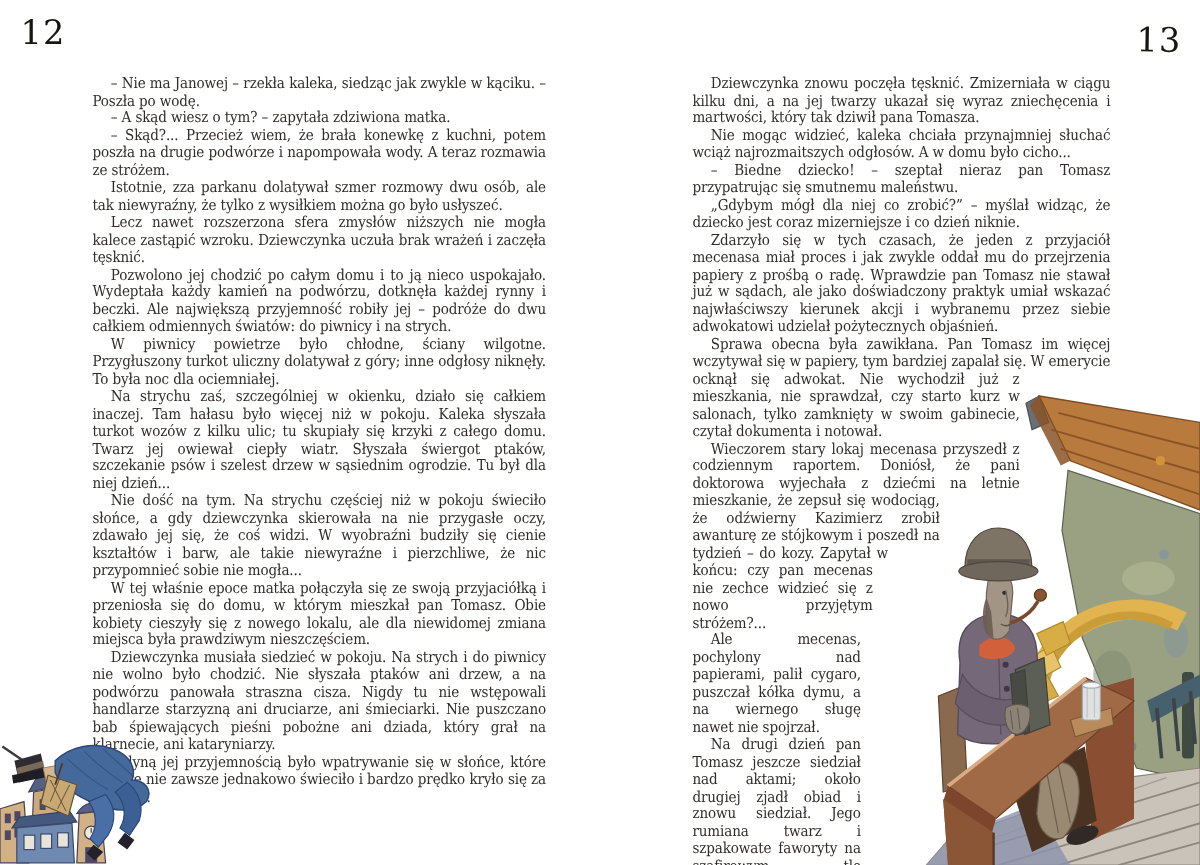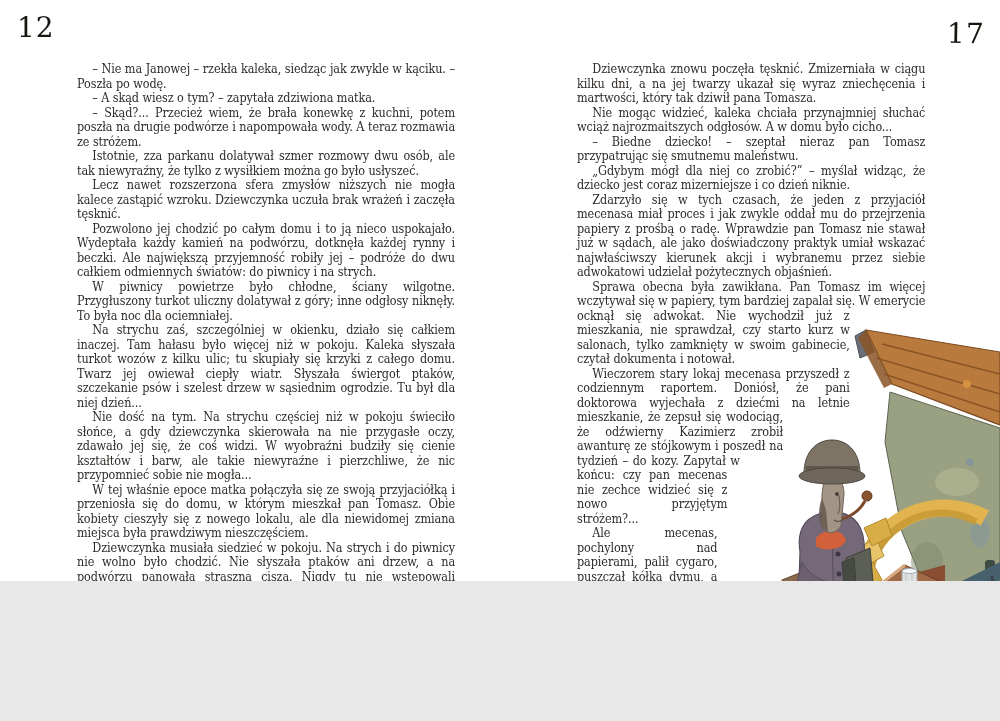--- a/index.html
+++ b/index.html
@@ -1,17 +1,17 @@
 <!DOCTYPE html>
 <html lang="pl"><head>
 <meta charset="utf-8">
 <style>
   html,body{margin:0;padding:0;background:#e8e8e8;}
   .canvas{
-    position:relative;width:1000px;height:581px;background:#ffffff;
+    position:relative;width:1000px;height:721px;background:#ffffff;
     overflow:hidden;margin:0 auto;
     font-family:"DejaVu Serif","Liberation Serif",serif;color:#2f2b28;
   }
   .pagenum{
     position:absolute;font-size:28px;line-height:1;color:#17150f;
     font-family:"DejaVu Serif","Liberation Serif",serif;letter-spacing:1px;
   }
   .pagenum.pn-left{left:17px;top:14px;}
   .pagenum.pn-right{left:947px;top:20px;transform:rotate(1deg);}
   .col{
@@ -27,21 +27,21 @@
   .illu{position:absolute;line-height:0;}
   .illu-left{left:0;top:616px;width:225px;height:105px;}
   .illu-right{left:742px;top:322px;width:258px;height:399px;}
 </style>
 </head>
 <body>
 
 <div class="canvas">
 
   <div class="pagenum pn-left">12</div>
-  <div class="pagenum pn-right">17</div>
+  <div class="pagenum pn-right">13</div>
 
   <div class="col col-left">
     <p>– Nie ma Janowej – rzekła kaleka, siedząc jak zwykle w kąciku. – Poszła po wodę.</p>
     <p>– A skąd wiesz o tym? – zapytała zdziwiona matka.</p>
     <p>– Skąd?... Przecież wiem, że brała konewkę z kuchni, potem poszła na drugie podwórze i napompowała wody. A teraz rozmawia ze stróżem.</p>
     <p>Istotnie, zza parkanu dolatywał szmer rozmowy dwu osób, ale tak niewyraźny, że tylko z wysiłkiem można go było usłyszeć.</p>
     <p>Lecz nawet rozszerzona sfera zmysłów niższych nie mogła kalece zastąpić wzroku. Dziewczynka uczuła brak wrażeń i zaczęła tęsknić.</p>
     <p>Pozwolono jej chodzić po całym domu i to ją nieco uspokajało. Wydeptała każdy kamień na podwórzu, dotknęła każdej rynny i beczki. Ale największą przyjemność robiły jej – podróże do dwu całkiem odmiennych światów: do piwnicy i na strych.</p>
     <p>W piwnicy powietrze było chłodne, ściany wilgotne. Przygłuszony turkot uliczny dolatywał z góry; inne odgłosy niknęły. To była noc dla ociemniałej.</p>
     <p>Na strychu zaś, szczególniej w okienku, działo się całkiem inaczej. Tam hałasu było więcej niż w pokoju. Kaleka słyszała turkot wozów z kilku ulic; tu skupiały się krzyki z całego domu. Twarz jej owiewał ciepły wiatr. Słyszała świergot ptaków, szczekanie psów i szelest drzew w sąsiednim ogrodzie. Tu był dla niej dzień...</p>

